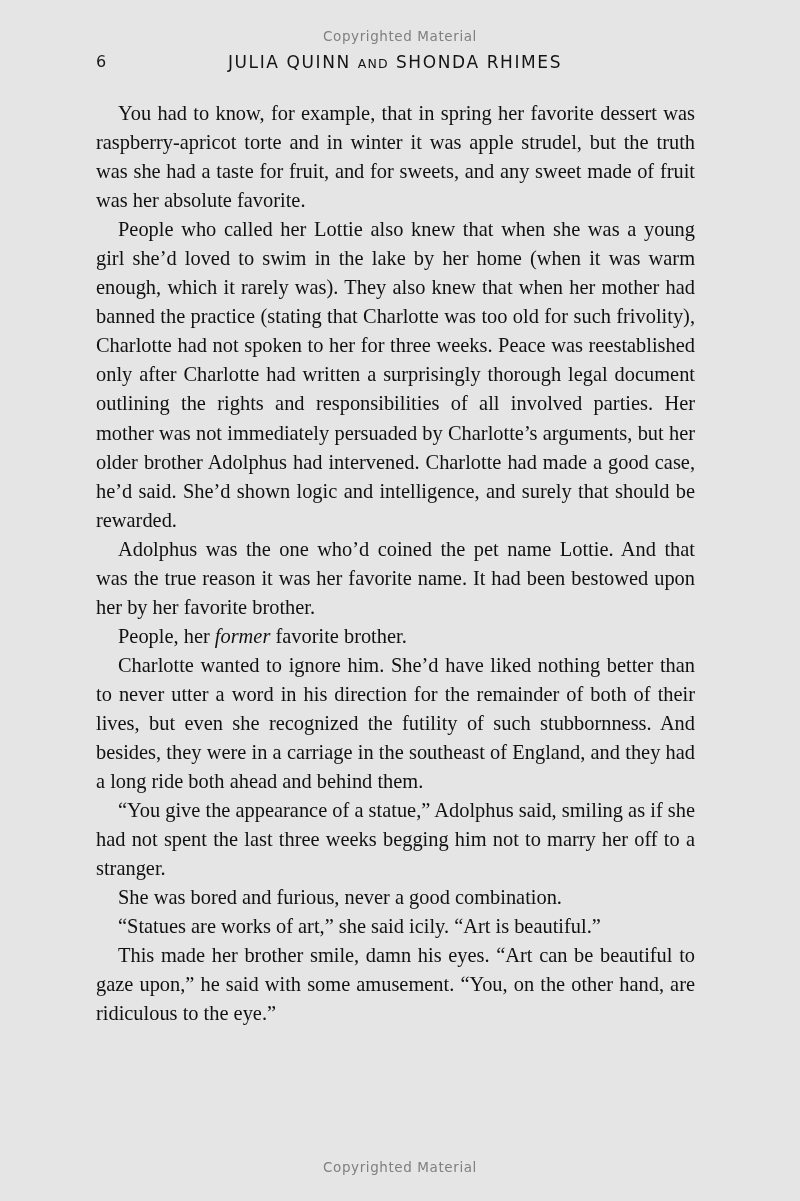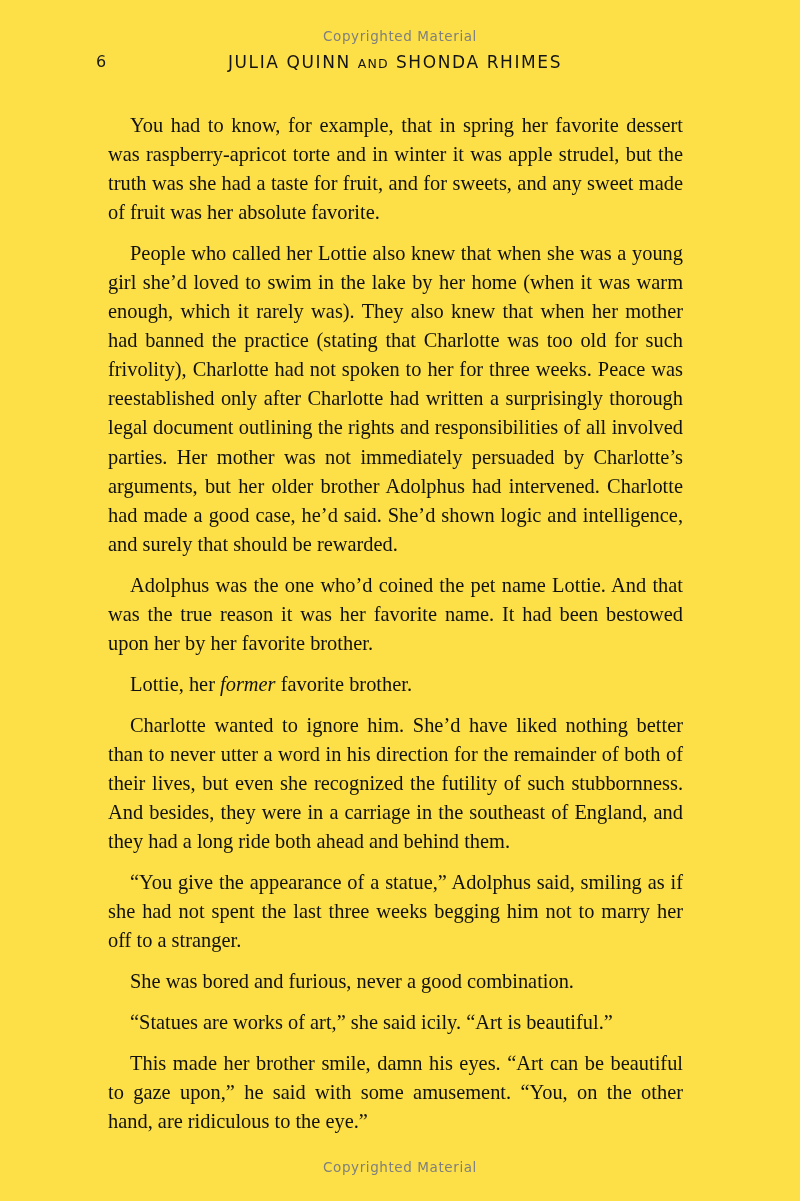--- a/index.html
+++ b/index.html
@@ -5,21 +5,21 @@
 <style>
   html, body {
     margin: 0;
     padding: 0;
     background: #ffffff;
   }
   .page {
     position: relative;
     width: 800px;
     height: 1201px;
-    background: #fde047;
+    background: #e5e5e5;
     overflow: hidden;
     box-sizing: border-box;
   }
 
   
   .watermark {
     position: absolute;
     left: 0;
     width: 800px;
     text-align: center;
@@ -76,21 +76,21 @@
     width: 599px;
     font-family: "Liberation Serif", "DejaVu Serif", serif;
     font-size: 20.4px;
     line-height: 29.05px;
     color: #111111;
     text-align: justify;
     -webkit-font-smoothing: antialiased;
     hyphens: none;
   }
   .body-text p {
-    margin: 12px;
+    margin: 0;
     text-indent: 22px;
     text-align: justify;
     text-justify: inter-word;
   }
   .body-text p.last-para {
     text-align: justify;
   }
   .body-text i {
   }
 </style>
@@ -105,21 +105,21 @@
     <span class="folio">6</span>
     <div class="running-title">
       <span>JULIA QUINN</span><span>&nbsp;</span><span class="conj">AND</span><span>&nbsp;</span><span>SHONDA RHIMES</span>
     </div>
   </div>
 
   <div class="body-text">
     <p>You had to know, for example, that in spring her favorite dessert was raspberry-apricot torte and in winter it was apple strudel, but the truth was she had a taste for fruit, and for sweets, and any sweet made of fruit was her absolute favorite.</p>
     <p>People who called her Lottie also knew that when she was a young girl she’d loved to swim in the lake by her home (when it was warm enough, which it rarely was). They also knew that when her mother had banned the practice (stating that Charlotte was too old for such frivolity), Charlotte had not spoken to her for three weeks. Peace was reestablished only after Charlotte had written a surprisingly thorough legal document outlining the rights and responsibilities of all involved parties. Her mother was not immediately persuaded by Charlotte’s arguments, but her older brother Adolphus had intervened. Charlotte had made a good case, he’d said. She’d shown logic and intelligence, and surely that should be rewarded.</p>
     <p>Adolphus was the one who’d coined the pet name Lottie. And that was the true reason it was her favorite name. It had been bestowed upon her by her favorite brother.</p>
-    <p><span>Lottie, her </span><i>former</i><span> favorite brother.</span></p>
+    <p><span>People, her </span><i>former</i><span> favorite brother.</span></p>
     <p>Charlotte wanted to ignore him. She’d have liked nothing better than to never utter a word in his direction for the remainder of both of their lives, but even she recognized the futility of such stubbornness. And besides, they were in a carriage in the southeast of England, and they had a long ride both ahead and behind them.</p>
     <p>“You give the appearance of a statue,” Adolphus said, smiling as if she had not spent the last three weeks begging him not to marry her off to a stranger.</p>
     <p>She was bored and furious, never a good combination.</p>
     <p>“Statues are works of art,” she said icily. “Art is beautiful.”</p>
     <p>This made her brother smile, damn his eyes. “Art can be beautiful to gaze upon,” he said with some amusement. “You, on the other hand, are ridiculous to the eye.”</p>
   </div>
 
   <div class="watermark watermark-bottom">Copyrighted Material</div>
 
 </div>

